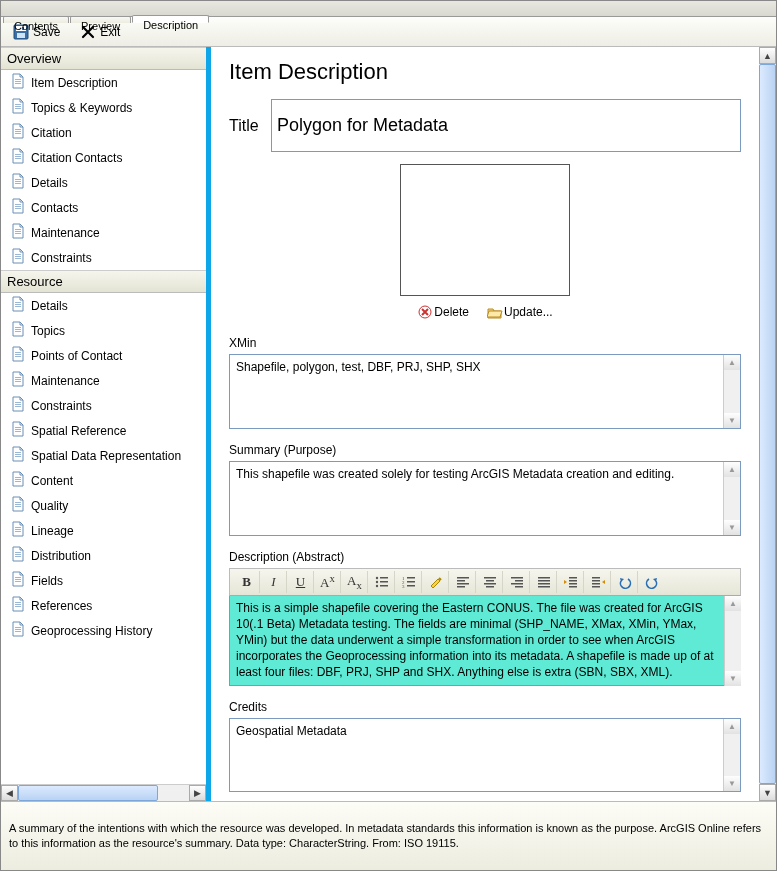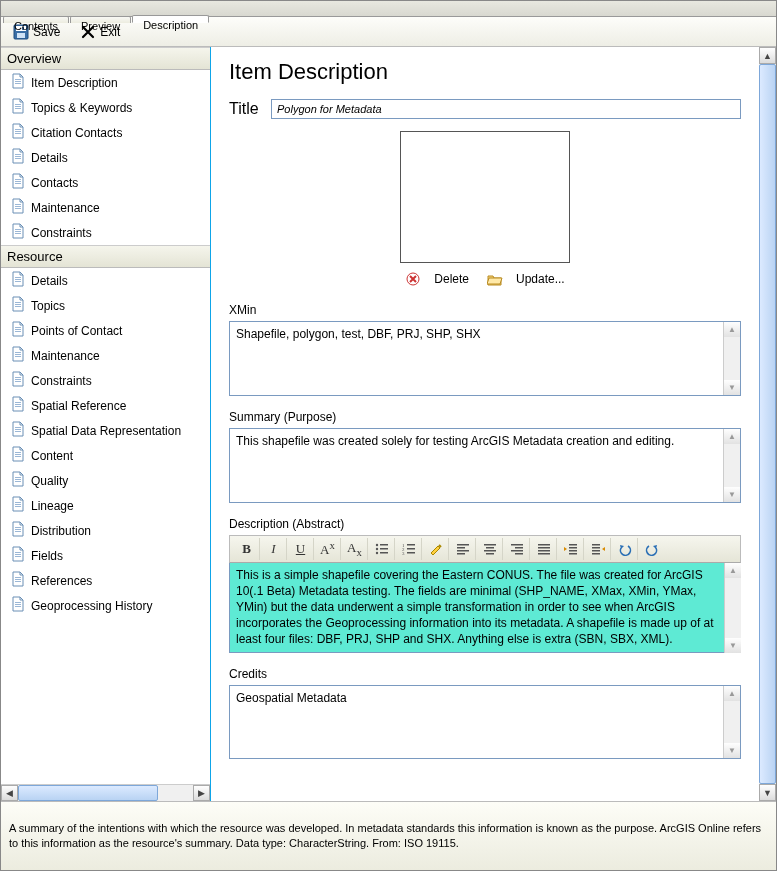--- a/index.html
+++ b/index.html
@@ -60,21 +60,21 @@
 }
 .icon { display: inline-flex; width: 16px; height: 16px; align-items: center; justify-content: center; }
 
 .body-row {
   flex: 1;
   display: flex;
   overflow: hidden;
 }
 .sidebar {
   width: 210px;
-  border-right: 1px solid #0ea5e9;
+  border-right: 5px solid #0ea5e9;
   background: #fff;
   overflow: hidden;
   display: flex;
   flex-direction: column;
 }
 .side-hdr {
   background: linear-gradient(to bottom, #f5f5ec, #e4e4d5);
   border-top: 1px solid #ccc;
   border-bottom: 1px solid #bbb;
   padding: 3px 6px;
@@ -154,35 +154,34 @@
   background: linear-gradient(to right, #dceaff, #b9d3f3);
   border: 1px solid #7da7d9;
   border-radius: 2px;
 }
 .h1 { font-size: 22px; font-weight: normal; margin-bottom: 14px; }
 .field-row { display: flex; align-items: center; gap: 10px; margin-bottom: 12px; }
 .field-lbl { font-size: 16px; min-width: 32px; }
 .txt-input {
   flex: 1;
   border: 1px solid #7a9ac0;
-  padding: 3px 5px;
-  font-size: 11px;
+  padding: 15px 5px;
+  font-size: 18px;
   font-family: inherit;
-  font-style: italic;
 }
 .thumb-box {
   width: 170px; height: 132px;
   border: 1px solid #555;
   margin: 0 auto 8px auto;
   background: #fff;
 }
 .thumb-actions {
   display: flex; justify-content: center; gap: 18px; margin-bottom: 16px;
 }
-.act { display: flex; align-items: center; gap: 13px; font-size: 12px; cursor: pointer; text-align: center; }
+.act { display: flex; align-items: center; gap: 1px; font-size: 12px; cursor: pointer; text-align: center; }
 .section-lbl { font-size: 12px; margin-bottom: 4px; }
 .ta-wrap {
   position: relative;
   border: 1px solid #7a9ac0;
   background: #7dd3fc;
   margin-bottom: 14px;
 }
 .ta {
   width: 100%;
   border: none;
@@ -304,20 +303,30 @@
           <span>Topics &amp; Keywords</span>
         </div>
         <div class="side-item">
           <span class="doc-icon"><svg viewBox="0 0 14 16">
               <path d="M2 1 h7 l3 3 v11 h-10 z" fill="#fff" stroke="#6a8fb5"></path>
               <path d="M9 1 v3 h3" fill="none" stroke="#6a8fb5"></path>
               <rect x="4" y="6" width="6" height="1" fill="#9bb7d6"></rect>
               <rect x="4" y="8" width="6" height="1" fill="#9bb7d6"></rect>
               <rect x="4" y="10" width="6" height="1" fill="#9bb7d6"></rect>
             </svg></span>
+          <span>Citation</span>
+        </div>
+        <div class="side-item">
+          <span class="doc-icon"><svg viewBox="0 0 14 16">
+              <path d="M2 1 h7 l3 3 v11 h-10 z" fill="#fff" stroke="#6a8fb5"></path>
+              <path d="M9 1 v3 h3" fill="none" stroke="#6a8fb5"></path>
+              <rect x="4" y="6" width="6" height="1" fill="#9bb7d6"></rect>
+              <rect x="4" y="8" width="6" height="1" fill="#9bb7d6"></rect>
+              <rect x="4" y="10" width="6" height="1" fill="#9bb7d6"></rect>
+            </svg></span>
           <span>Citation Contacts</span>
         </div>
       </div>
     <div class="side-list" id="sl-metadata">
         <div class="side-item">
           <span class="doc-icon"><svg viewBox="0 0 14 16">
               <path d="M2 1 h7 l3 3 v11 h-10 z" fill="#fff" stroke="#6a8fb5"></path>
               <path d="M9 1 v3 h3" fill="none" stroke="#6a8fb5"></path>
               <rect x="4" y="6" width="6" height="1" fill="#9bb7d6"></rect>
               <rect x="4" y="8" width="6" height="1" fill="#9bb7d6"></rect>

